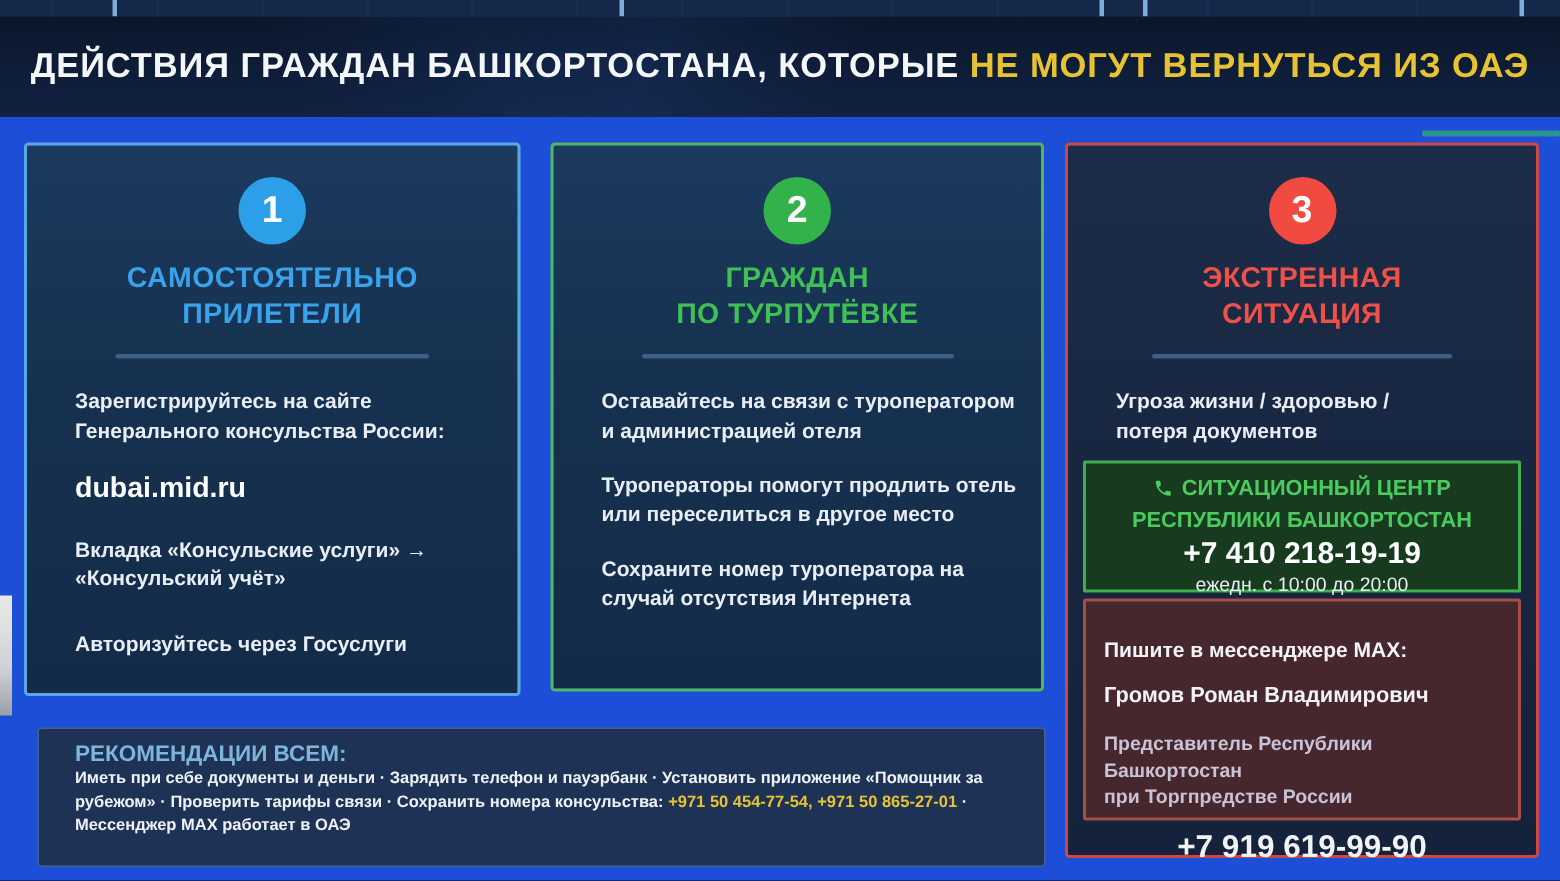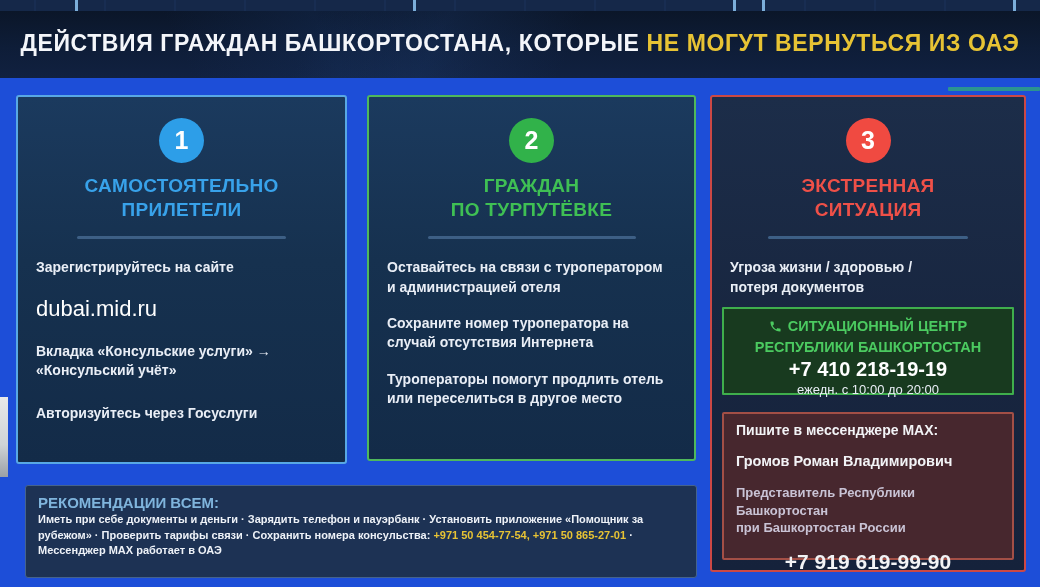--- a/index.html
+++ b/index.html
@@ -33,21 +33,21 @@
       linear-gradient(245deg,transparent 55%,rgba(22,48,92,.35) 68%,transparent 82%);
   }
   .page-title{
     position:absolute;top:30px;left:0;width:100%;text-align:center;
     font-size:23px;font-weight:bold;letter-spacing:.6px;color:#f4f6fa;white-space:nowrap;
   }
   .page-title .hl{color:#e7c334;}
 
   
   .box{position:absolute;top:95px;border-radius:3px;}
-  .box-body{padding:0 18px;}
+  .box-body{padding:0 32px;}
   .box1{left:16px;width:331px;height:369px;border:2px solid #58a8e4;
     background:linear-gradient(180deg,#1b3a5e 0%,#16314f 45%,#132b48 100%);}
   .box2{left:367px;width:329px;height:366px;border:2px solid #4fb85c;
     background:linear-gradient(180deg,#1b3a5e 0%,#16314f 45%,#132b48 100%);}
   .box3{left:710px;width:316px;height:477px;border:2px solid #cc4845;
     background:linear-gradient(180deg,#1c2d49 0%,#182640 50%,#15223b 100%);}
 
   .num{width:45px;height:45px;border-radius:50%;margin:21px auto 11px auto;
     display:flex;align-items:center;justify-content:center;
     font-size:25px;font-weight:bold;color:#ffffff;}
@@ -57,48 +57,48 @@
 
   .heading{text-align:center;font-size:19px;font-weight:bold;line-height:1.27;letter-spacing:.3px;}
   .h-blue{color:#38a2ea;}
   .h-green{color:#3fc054;}
   .h-red{color:#ef5048;}
 
   .divider{width:64%;height:3px;margin:14px auto 19px auto;background:#3d5f85;border-radius:2px;}
 
   .para{font-size:14px;font-weight:bold;color:#e9eef6;line-height:1.38;margin:0 0 17px 0;}
   .para div{white-space:nowrap;}
-  .site{font-size:22px;font-weight:normal;color:#ffffff;margin:18px 0 20px 0;}
+  .site{font-size:19px;font-weight:bold;color:#ffffff;margin:18px 0 20px 0;}
 
   
   .sit-card{
     position:absolute;left:10px;right:10px;top:210px;height:88px;
     background:#183a1f;border:2px solid #3fae4c;border-radius:1px;
     text-align:center;padding-top:8px;
   }
   .sit-title{font-size:14.5px;font-weight:bold;color:#4bca60;line-height:1.28;}
   .sit-title .ph-ic{display:inline-block;vertical-align:-2px;margin-right:6px;}
   .sit-phone{font-size:20px;font-weight:bold;color:#ffffff;margin-top:2px;}
   .sit-hours{font-size:13px;color:#e9eef6;margin-top:1px;}
 
   .max-card{
-    position:absolute;left:10px;right:10px;top:315px;height:148px;
+    position:absolute;left:10px;right:10px;top:302px;height:148px;
     background:#47272e;border:2px solid #a34f46;border-radius:2px;
-    padding:8px 12px 0 12px;
+    padding:24px 12px 0 12px;
   }
   .max-line1{font-size:14px;font-weight:bold;color:#f2f3f6;margin-bottom:15px;}
   .max-line2{font-size:14.5px;font-weight:bold;color:#f2f3f6;margin-bottom:15px;}
   .max-role{font-size:13px;font-weight:bold;color:#c9c3d5;line-height:1.35;}
   .max-phone{font-size:21px;font-weight:bold;color:#f2f3f5;text-align:center;margin-top:13px;}
 
   
   .rec-card{
     position:absolute;left:25px;top:485px;width:672px;height:93px;
     background:#1d3254;border:1px solid #45638c;border-radius:3px;
-    padding:8px 12px;
+    padding:8px 24px;
   }
   .rec-title{font-size:15px;font-weight:bold;color:#7fb4dc;margin-bottom:1px;}
   .rec-body{font-size:11px;font-weight:bold;color:#eef2f8;line-height:1.42;}
   .rec-body .gold{color:#e7c334;}
 </style>
 </head>
 <body>
 
 <div class="stage">
 
@@ -119,20 +119,21 @@
   <div class="box box1">
     <div class="num num1">1</div>
     <div class="heading h-blue">
       <div>САМОСТОЯТЕЛЬНО</div>
       <div>ПРИЛЕТЕЛИ</div>
     </div>
     <div class="divider"></div>
     <div class="box-body">
       <div class="para">
         <div>Зарегистрируйтесь на сайте</div>
+        <div>Генерального консульства России:</div>
       </div>
       <div class="site">dubai.mid.ru</div>
       <div class="para">
         <div>Вкладка «Консульские услуги» →</div>
         <div>«Консульский учёт»</div>
       </div>
       <div class="para" style="margin-top:24px">Авторизуйтесь через Госуслуги</div>
     </div>
   </div>
 
@@ -142,26 +143,26 @@
       <div>ГРАЖДАН</div>
       <div>ПО ТУРПУТЁВКЕ</div>
     </div>
     <div class="divider"></div>
     <div class="box-body">
       <div class="para">
         <div>Оставайтесь на связи с туроператором</div>
         <div>и администрацией отеля</div>
       </div>
       <div class="para">
+        <div>Туроператоры помогут продлить отель</div>
+        <div>или переселиться в другое место</div>
+      </div>
+      <div class="para">
         <div>Сохраните номер туроператора на</div>
         <div>случай отсутствия Интернета</div>
-      </div>
-      <div class="para">
-        <div>Туроператоры помогут продлить отель</div>
-        <div>или переселиться в другое место</div>
       </div>
     </div>
   </div>
 
   <div class="box box3">
     <div class="num num3">3</div>
     <div class="heading h-red">
       <div>ЭКСТРЕННАЯ</div>
       <div>СИТУАЦИЯ</div>
     </div>
@@ -182,21 +183,21 @@
       </div>
       <div class="sit-phone">+7 410 218-19-19</div>
       <div class="sit-hours">ежедн. с 10:00 до 20:00</div>
     </div>
 
     <div class="max-card">
       <div class="max-line1">Пишите в мессенджере MAX:</div>
       <div class="max-line2">Громов Роман Владимирович</div>
       <div class="max-role">
         <div>Представитель Республики Башкортостан</div>
-        <div>при Башкортостан России</div>
+        <div>при Торгпредстве России</div>
       </div>
       <div class="max-phone">+7 919 619-99-90</div>
     </div>
   </div>
 
   <div class="rec-card">
     <div class="rec-title">РЕКОМЕНДАЦИИ ВСЕМ:</div>
     <div class="rec-body"><span>Иметь при себе документы и деньги · Зарядить телефон и пауэрбанк · Установить приложение «Помощник за рубежом» · Проверить тарифы связи · Сохранить номера консульства: </span><span class="gold">+971 50 454-77-54, +971 50 865-27-01</span><span> · Мессенджер MAX работает в ОАЭ</span></div>
   </div>
 

